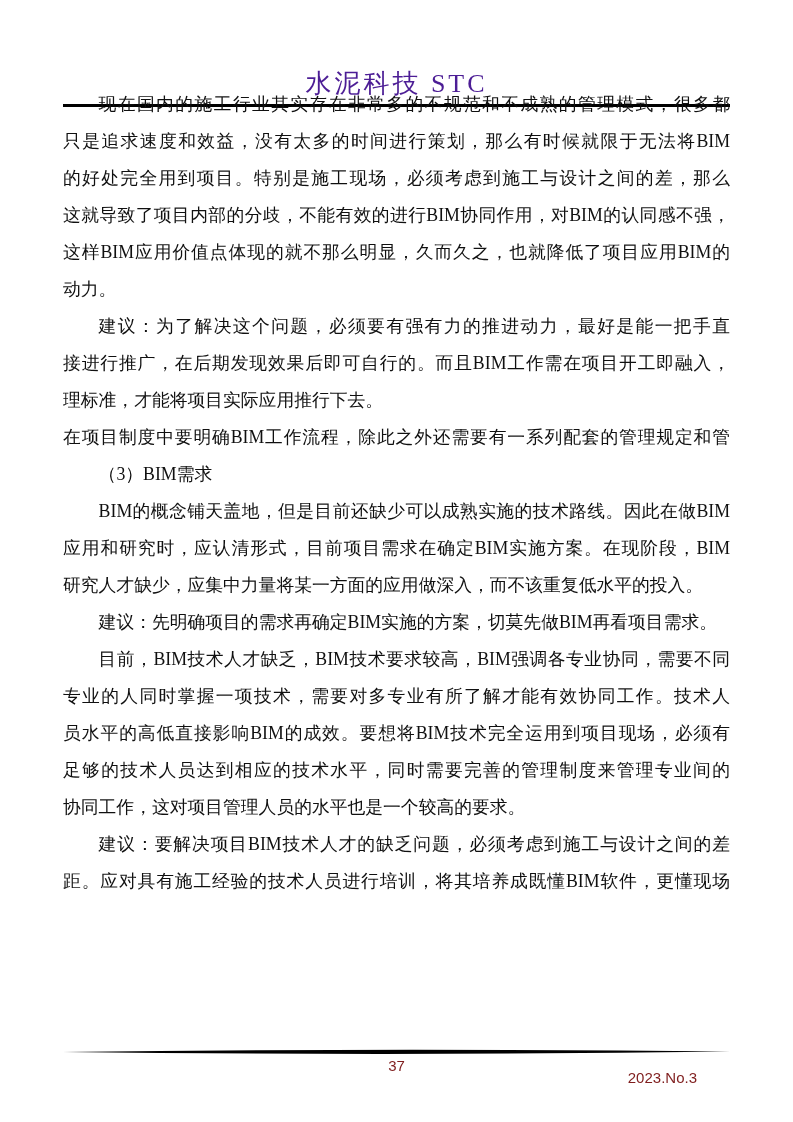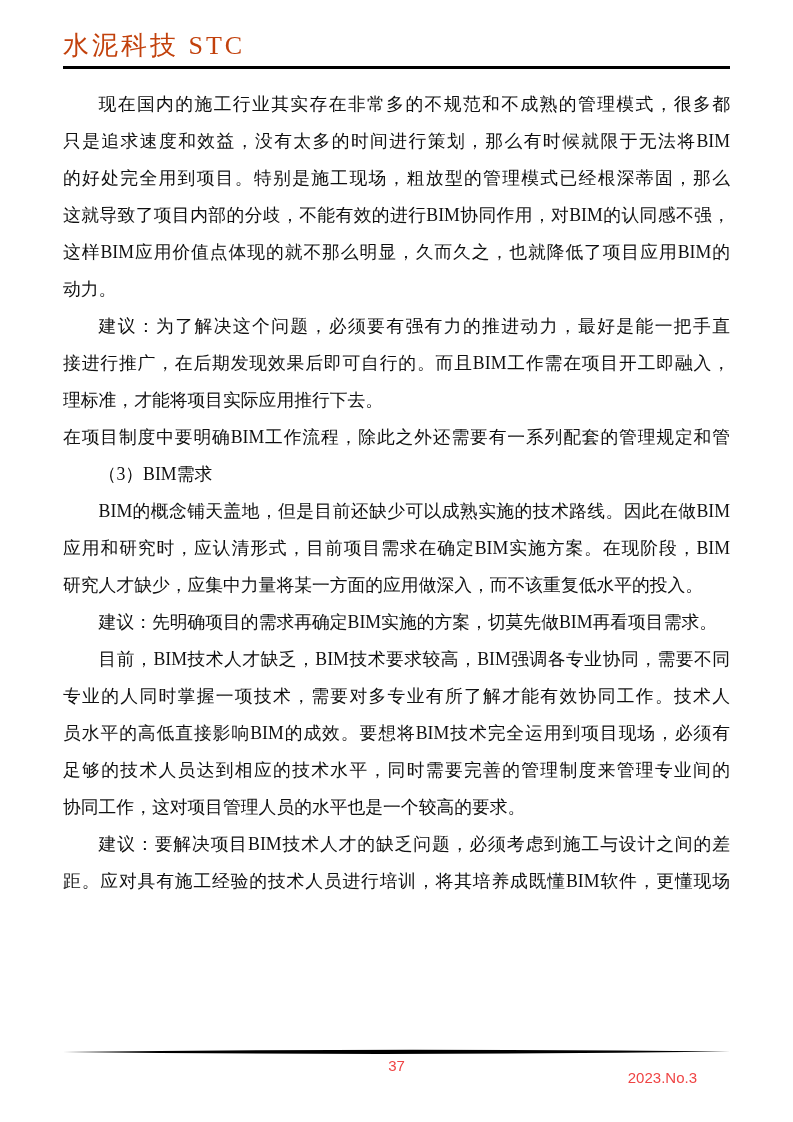--- a/index.html
+++ b/index.html
@@ -16,27 +16,28 @@
     color: #111111;
   }
   
   .page-header {
     position: absolute;
     top: 0;
     left: 63px;
     width: 667px;
   }
   .journal-title {
-    padding-top: 29px;
+    padding-top: 67px;
     height: 33px;
     line-height: 33px;
+    text-align: center;
     font-family: "Liberation Serif", "DejaVu Serif", serif;
     font-size: 26px;
     letter-spacing: 3px;
-    color: #c2410c;
+    color: #4c1d95;
     white-space: nowrap;
   }
   .header-rule {
     margin-top: 4px;
     height: 3px;
     background: #000000;
   }
   
   .document-body {
     position: absolute;
@@ -65,21 +66,21 @@
     left: 63px;
     width: 667px;
   }
   .footer-rule { display: block; }
   .footer-row {
     position: relative;
     height: 22px;
     margin-top: 2px;
     font-family: "Liberation Sans", "DejaVu Sans", sans-serif;
     font-size: 15px;
-    color: #ef4444;
+    color: #7f1d1d;
   }
   .page-number {
     position: absolute;
     left: 0;
     right: 0;
     top: 0;
     text-align: center;
   }
   .issue-number {
     position: absolute;
@@ -95,21 +96,21 @@
   <div class="page-header">
     <div class="journal-title">水泥科技 STC</div>
     <div class="header-rule"></div>
   </div>
 
   <div class="document-body">
 
   <div class="paragraph">
         <div class="line first">现在国内的施工行业其实存在非常多的不规范和不成熟的管理模式，很多都</div>
         <div class="line">只是追求速度和效益，没有太多的时间进行策划，那么有时候就限于无法将BIM</div>
-        <div class="line">的好处完全用到项目。特别是施工现场，粗放型的管理模式已经根深蒂固，那么</div>
+        <div class="line">的好处完全用到项目。特别是施工现场，必须考虑到施工与设计之间的差，那么</div>
         <div class="line">这就导致了项目内部的分歧，不能有效的进行BIM协同作用，对BIM的认同感不强，</div>
         <div class="line">这样BIM应用价值点体现的就不那么明显，久而久之，也就降低了项目应用BIM的</div>
         <div class="line final">动力。</div>
       </div>
       <div class="paragraph">
         <div class="line first">建议：为了解决这个问题，必须要有强有力的推进动力，最好是能一把手直</div>
         <div class="line">接进行推广，在后期发现效果后即可自行的。而且BIM工作需在项目开工即融入，</div>
         <div class="line final">理标准，才能将项目实际应用推行下去。</div>
         <div class="line">在项目制度中要明确BIM工作流程，除此之外还需要有一系列配套的管理规定和管</div>
       </div>

